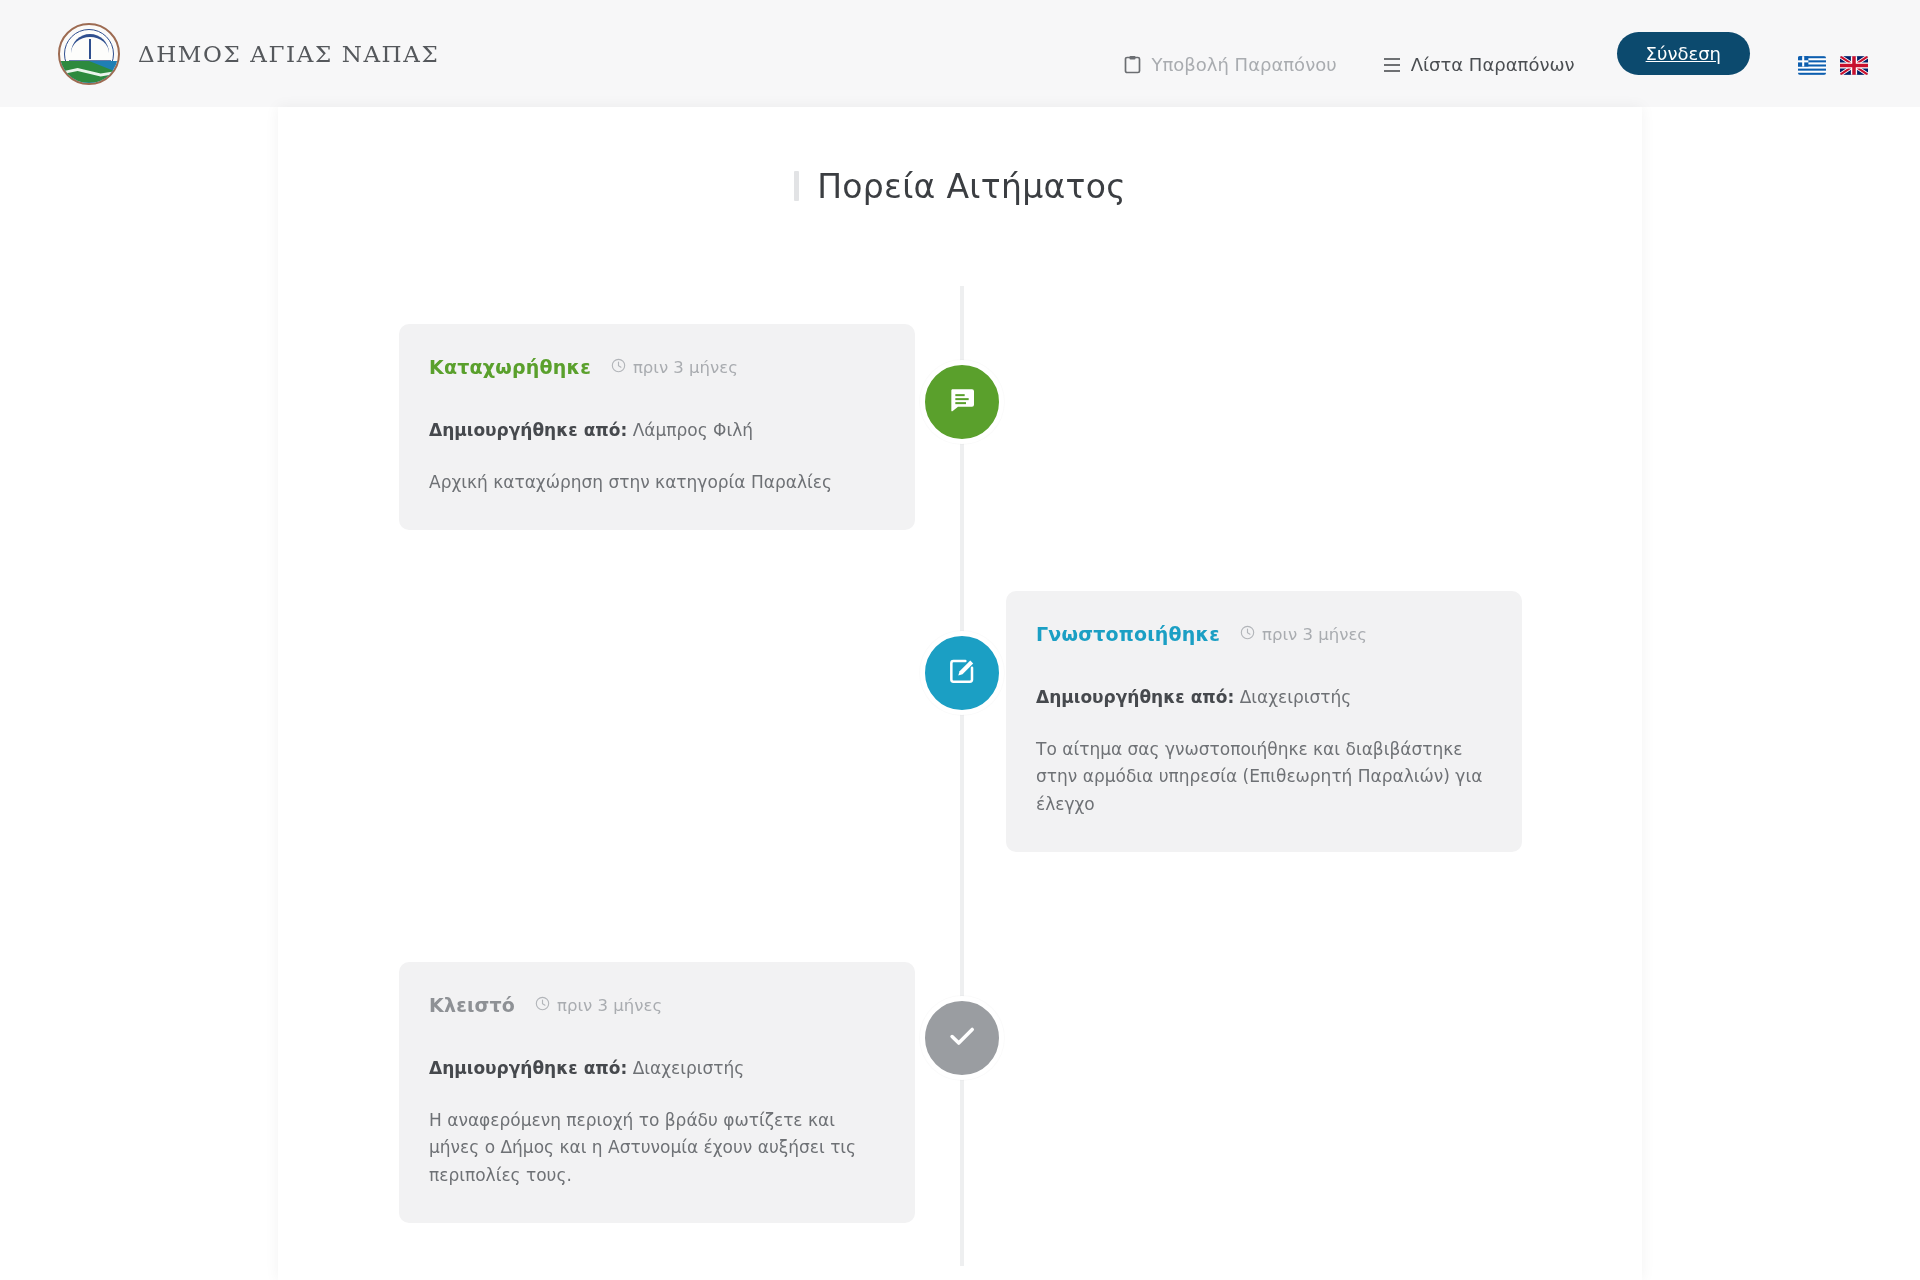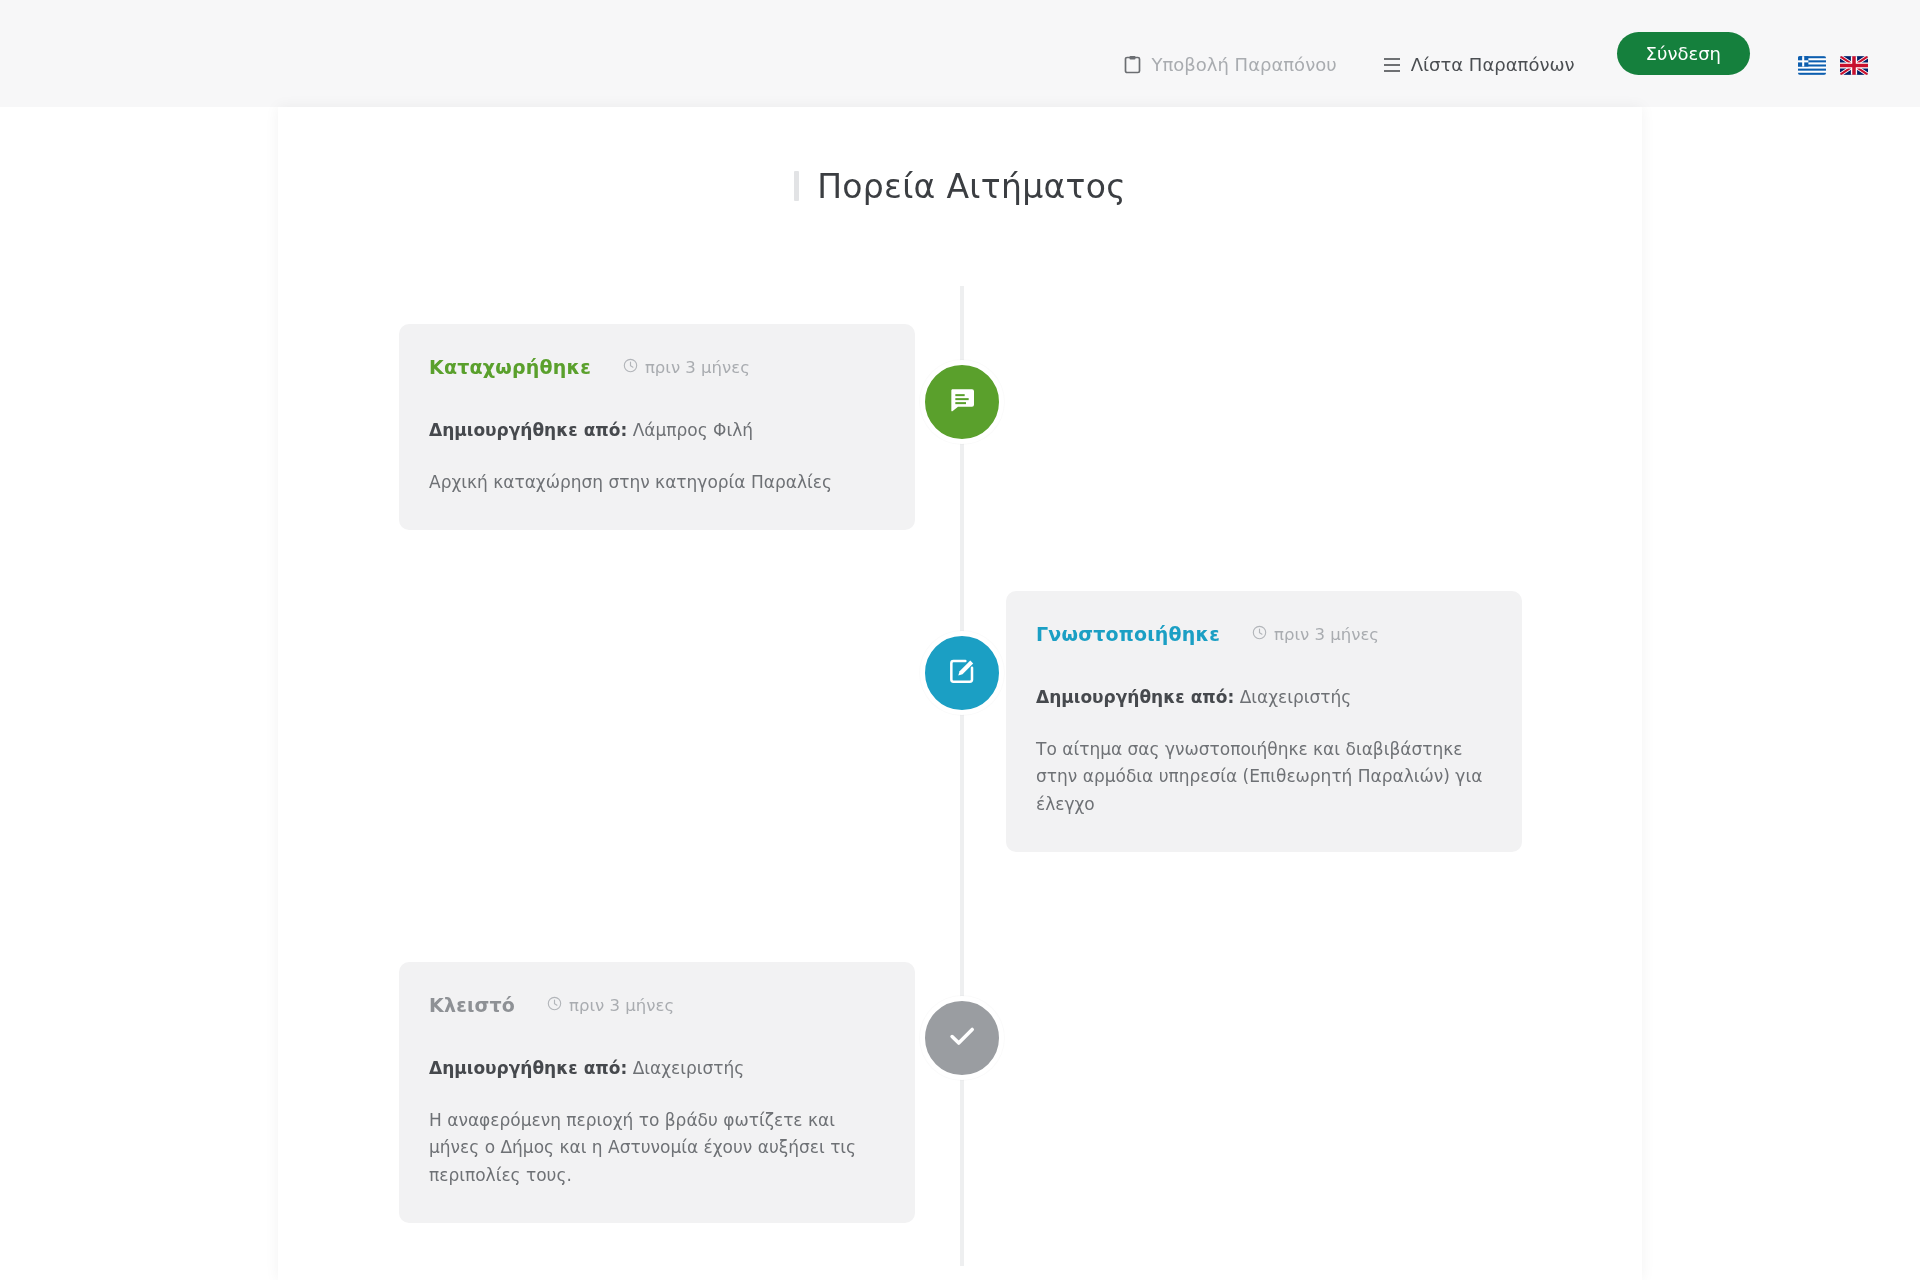--- a/index.html
+++ b/index.html
@@ -102,29 +102,30 @@
     gap: 10px;
     font-size: 18px;
     white-space: nowrap;
     cursor: pointer;
   }
   .nav-item.muted { color: #a9acb0; margin-right: 46px; }
   .nav-item.dark  { color: #4b4e52; margin-right: 42px; }
   .nav-ico { display: inline-flex; align-items: center; }
 
   .login-btn {
-    background: #15803d;
+    background: #0c4a6e;
     color: #ffffff;
     font-size: 18px;
     border: none;
     border-radius: 22px;
     padding: 11px 29px;
     cursor: pointer;
     white-space: nowrap;
     font-family: inherit;
+    text-decoration: underline;
   }
   .flags { display: flex; align-items: center; gap: 14px; margin-left: 48px; }
   .flag { width: 28px; height: 19px; display: block; cursor: pointer; border-radius: 2px; }
 
   
   .container {
     position: absolute;
     top: 107px; left: 278px;
     width: 1364px; height: 1173px;
     background: #ffffff;
@@ -170,21 +171,21 @@
 
   .tl-card {
     width: 516px;
     background: #f2f2f3;
     border-radius: 10px;
     padding: 32px 30px 34px 30px;
   }
   .tl-head {
     display: flex;
     align-items: center;
-    gap: 32px;
+    gap: 20px;
     margin-bottom: 40px;
   }
   .tl-status { font-size: 19px; font-weight: bold; letter-spacing: .2px; }
   .tl-status.green { color: #5aa02c; }
   .tl-status.cyan  { color: #1b9fc4; }
   .tl-status.grey  { color: #8e9195; }
   .tl-time {
     display: flex;
     align-items: center;
     gap: 7px;
@@ -210,20 +211,32 @@
   }
   .tl-dot.green { background: #5aa02c; }
   .tl-dot.cyan  { background: #1b9fc4; }
   .tl-dot.grey  { background: #9a9da1; }
 </style>
 </head>
 <body>
 
 <div class="header">
 
+  <div class="brand">
+    <div class="logo-mark">
+      <div class="lg-inner"></div>
+      <div class="lg-arc"></div>
+      <div class="lg-staff"></div>
+      <div class="lg-txt"></div>
+      <div class="lg-sea"></div>
+      <div class="lg-land"></div>
+      <div class="lg-wave"></div>
+    </div>
+    <div class="brand-name">ΔΗΜΟΣ ΑΓΙΑΣ ΝΑΠΑΣ</div>
+  </div>
 
   <nav class="nav">
 
     <div class="nav-item muted">
       <span class="nav-ico">
         <svg width="17" height="19" viewBox="0 0 17 19" fill="none">
           <rect x="1.5" y="2.5" width="14" height="15" rx="1.6" stroke="#6b6e72" stroke-width="1.7"></rect>
           <rect x="5.5" y="0.9" width="6" height="3.6" rx="1" fill="#6b6e72"></rect>
         </svg>
       </span>

